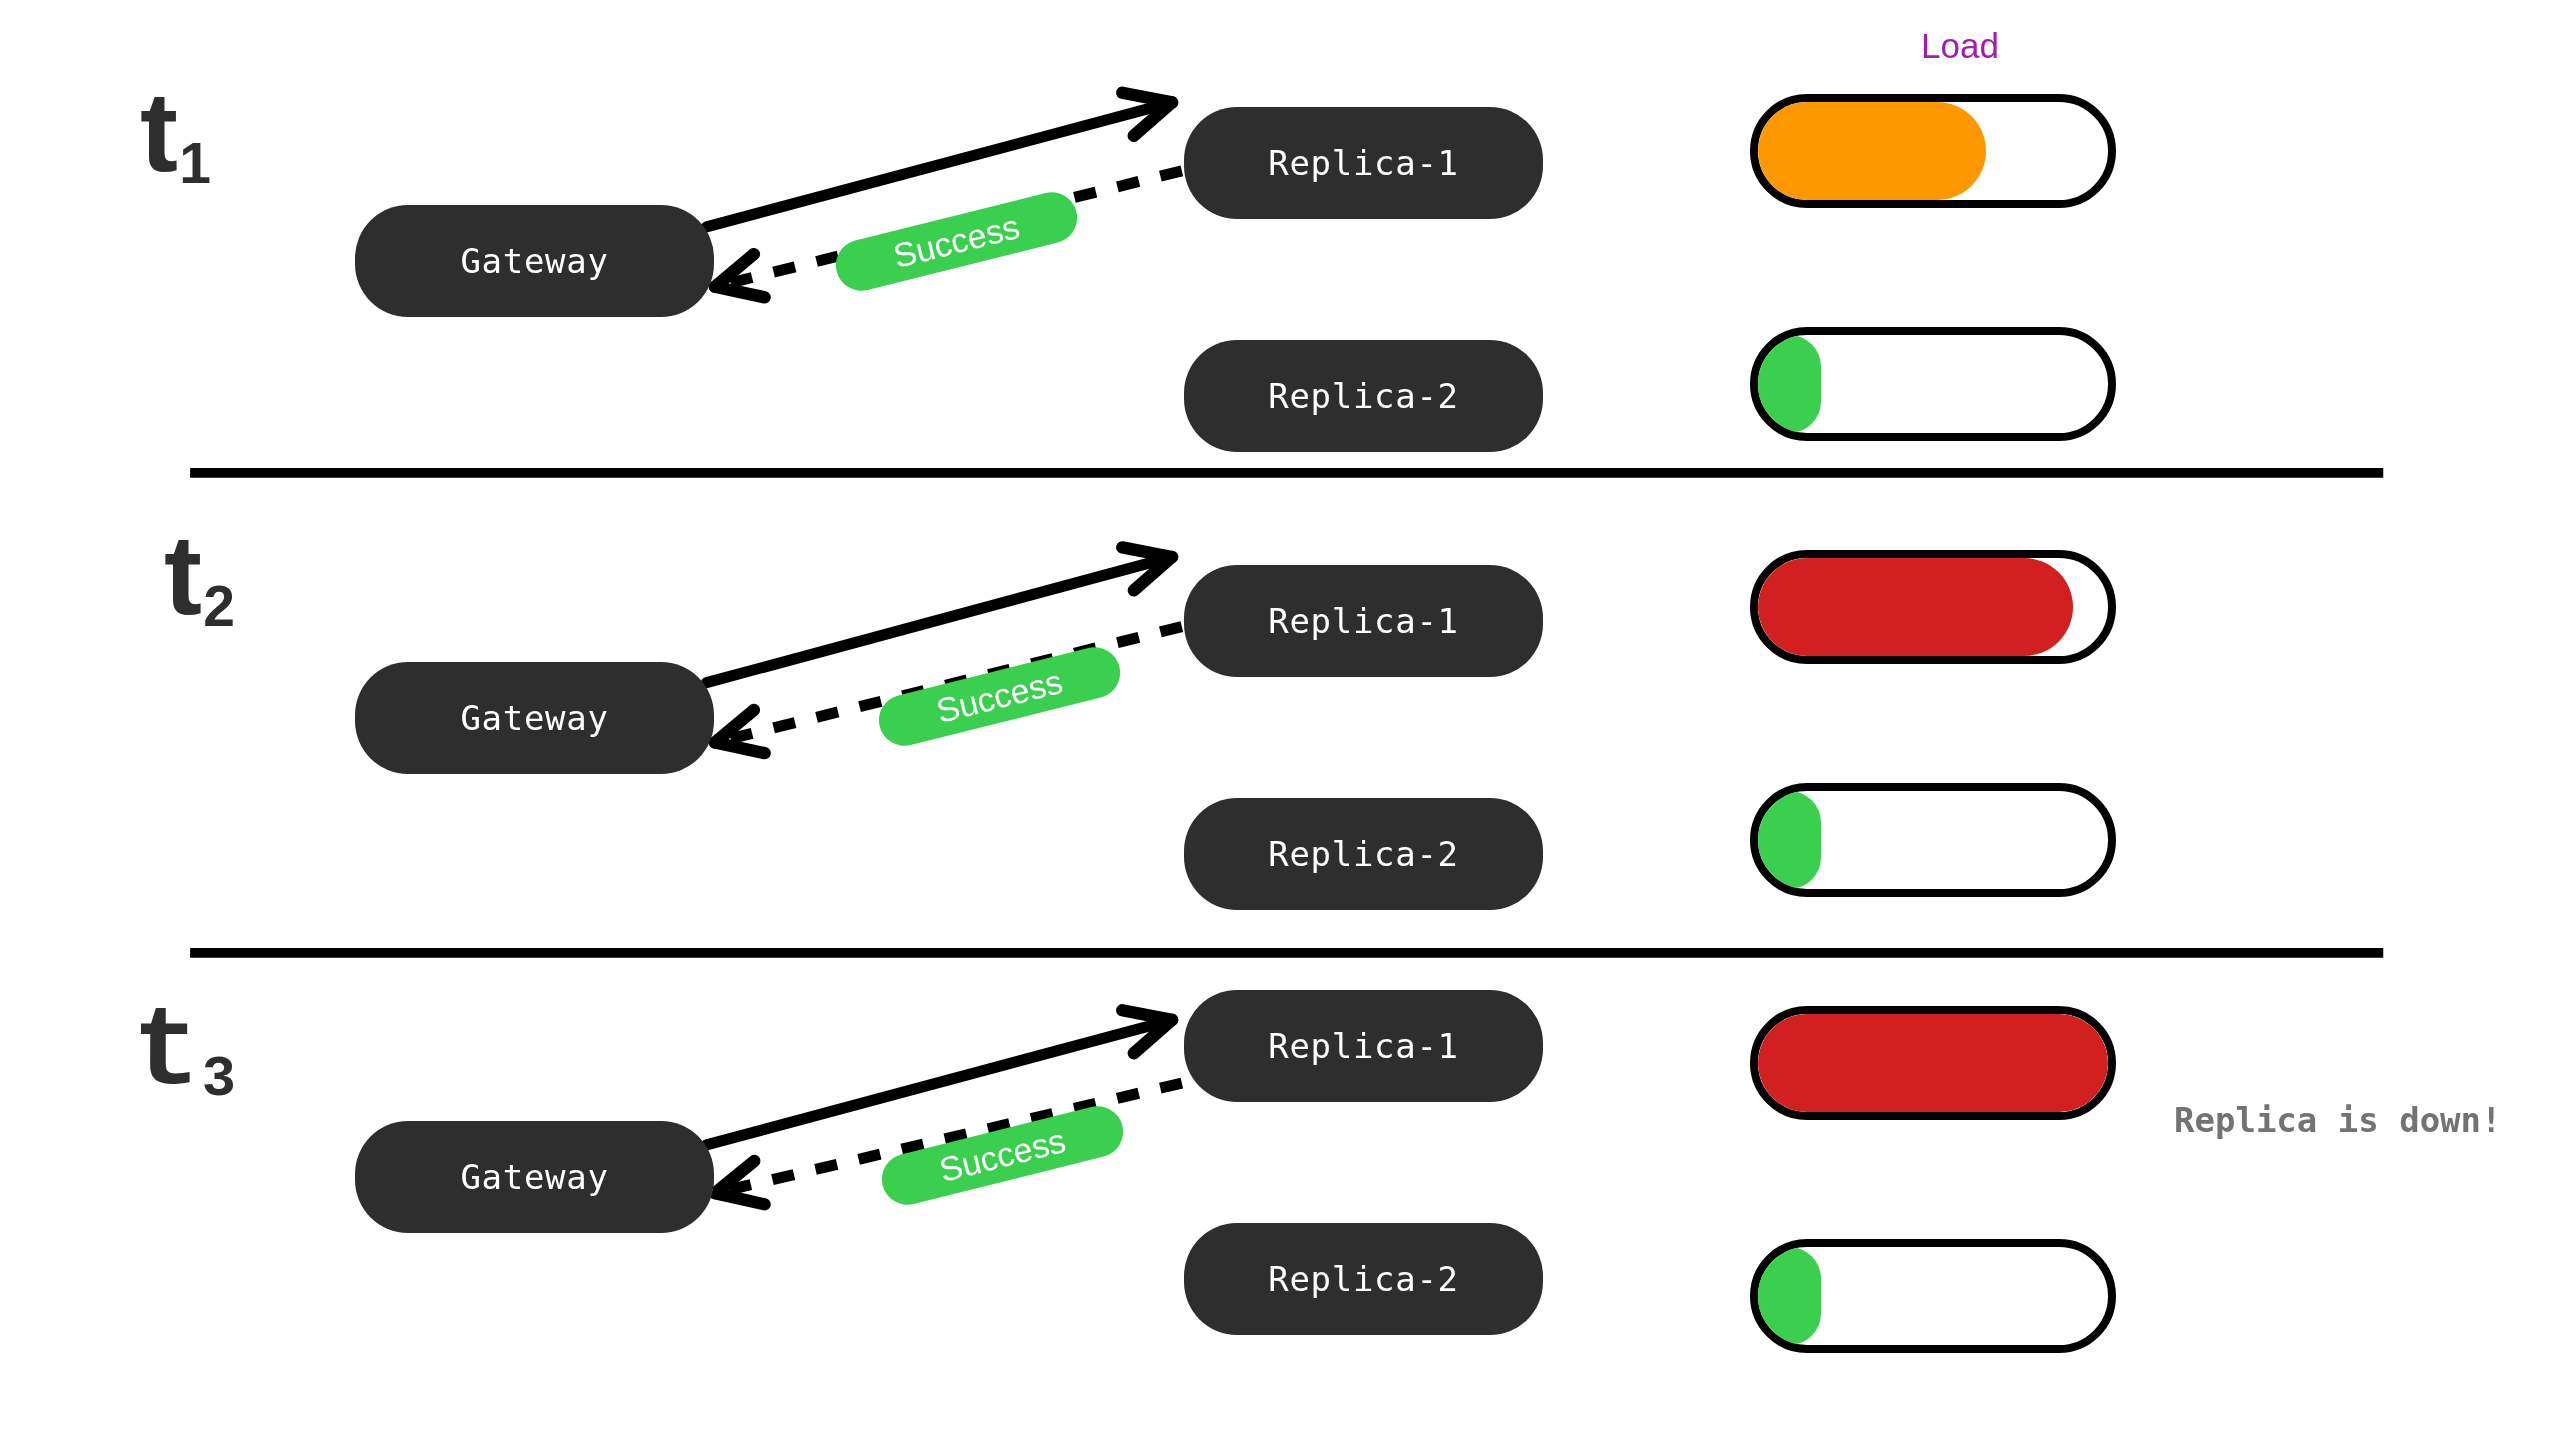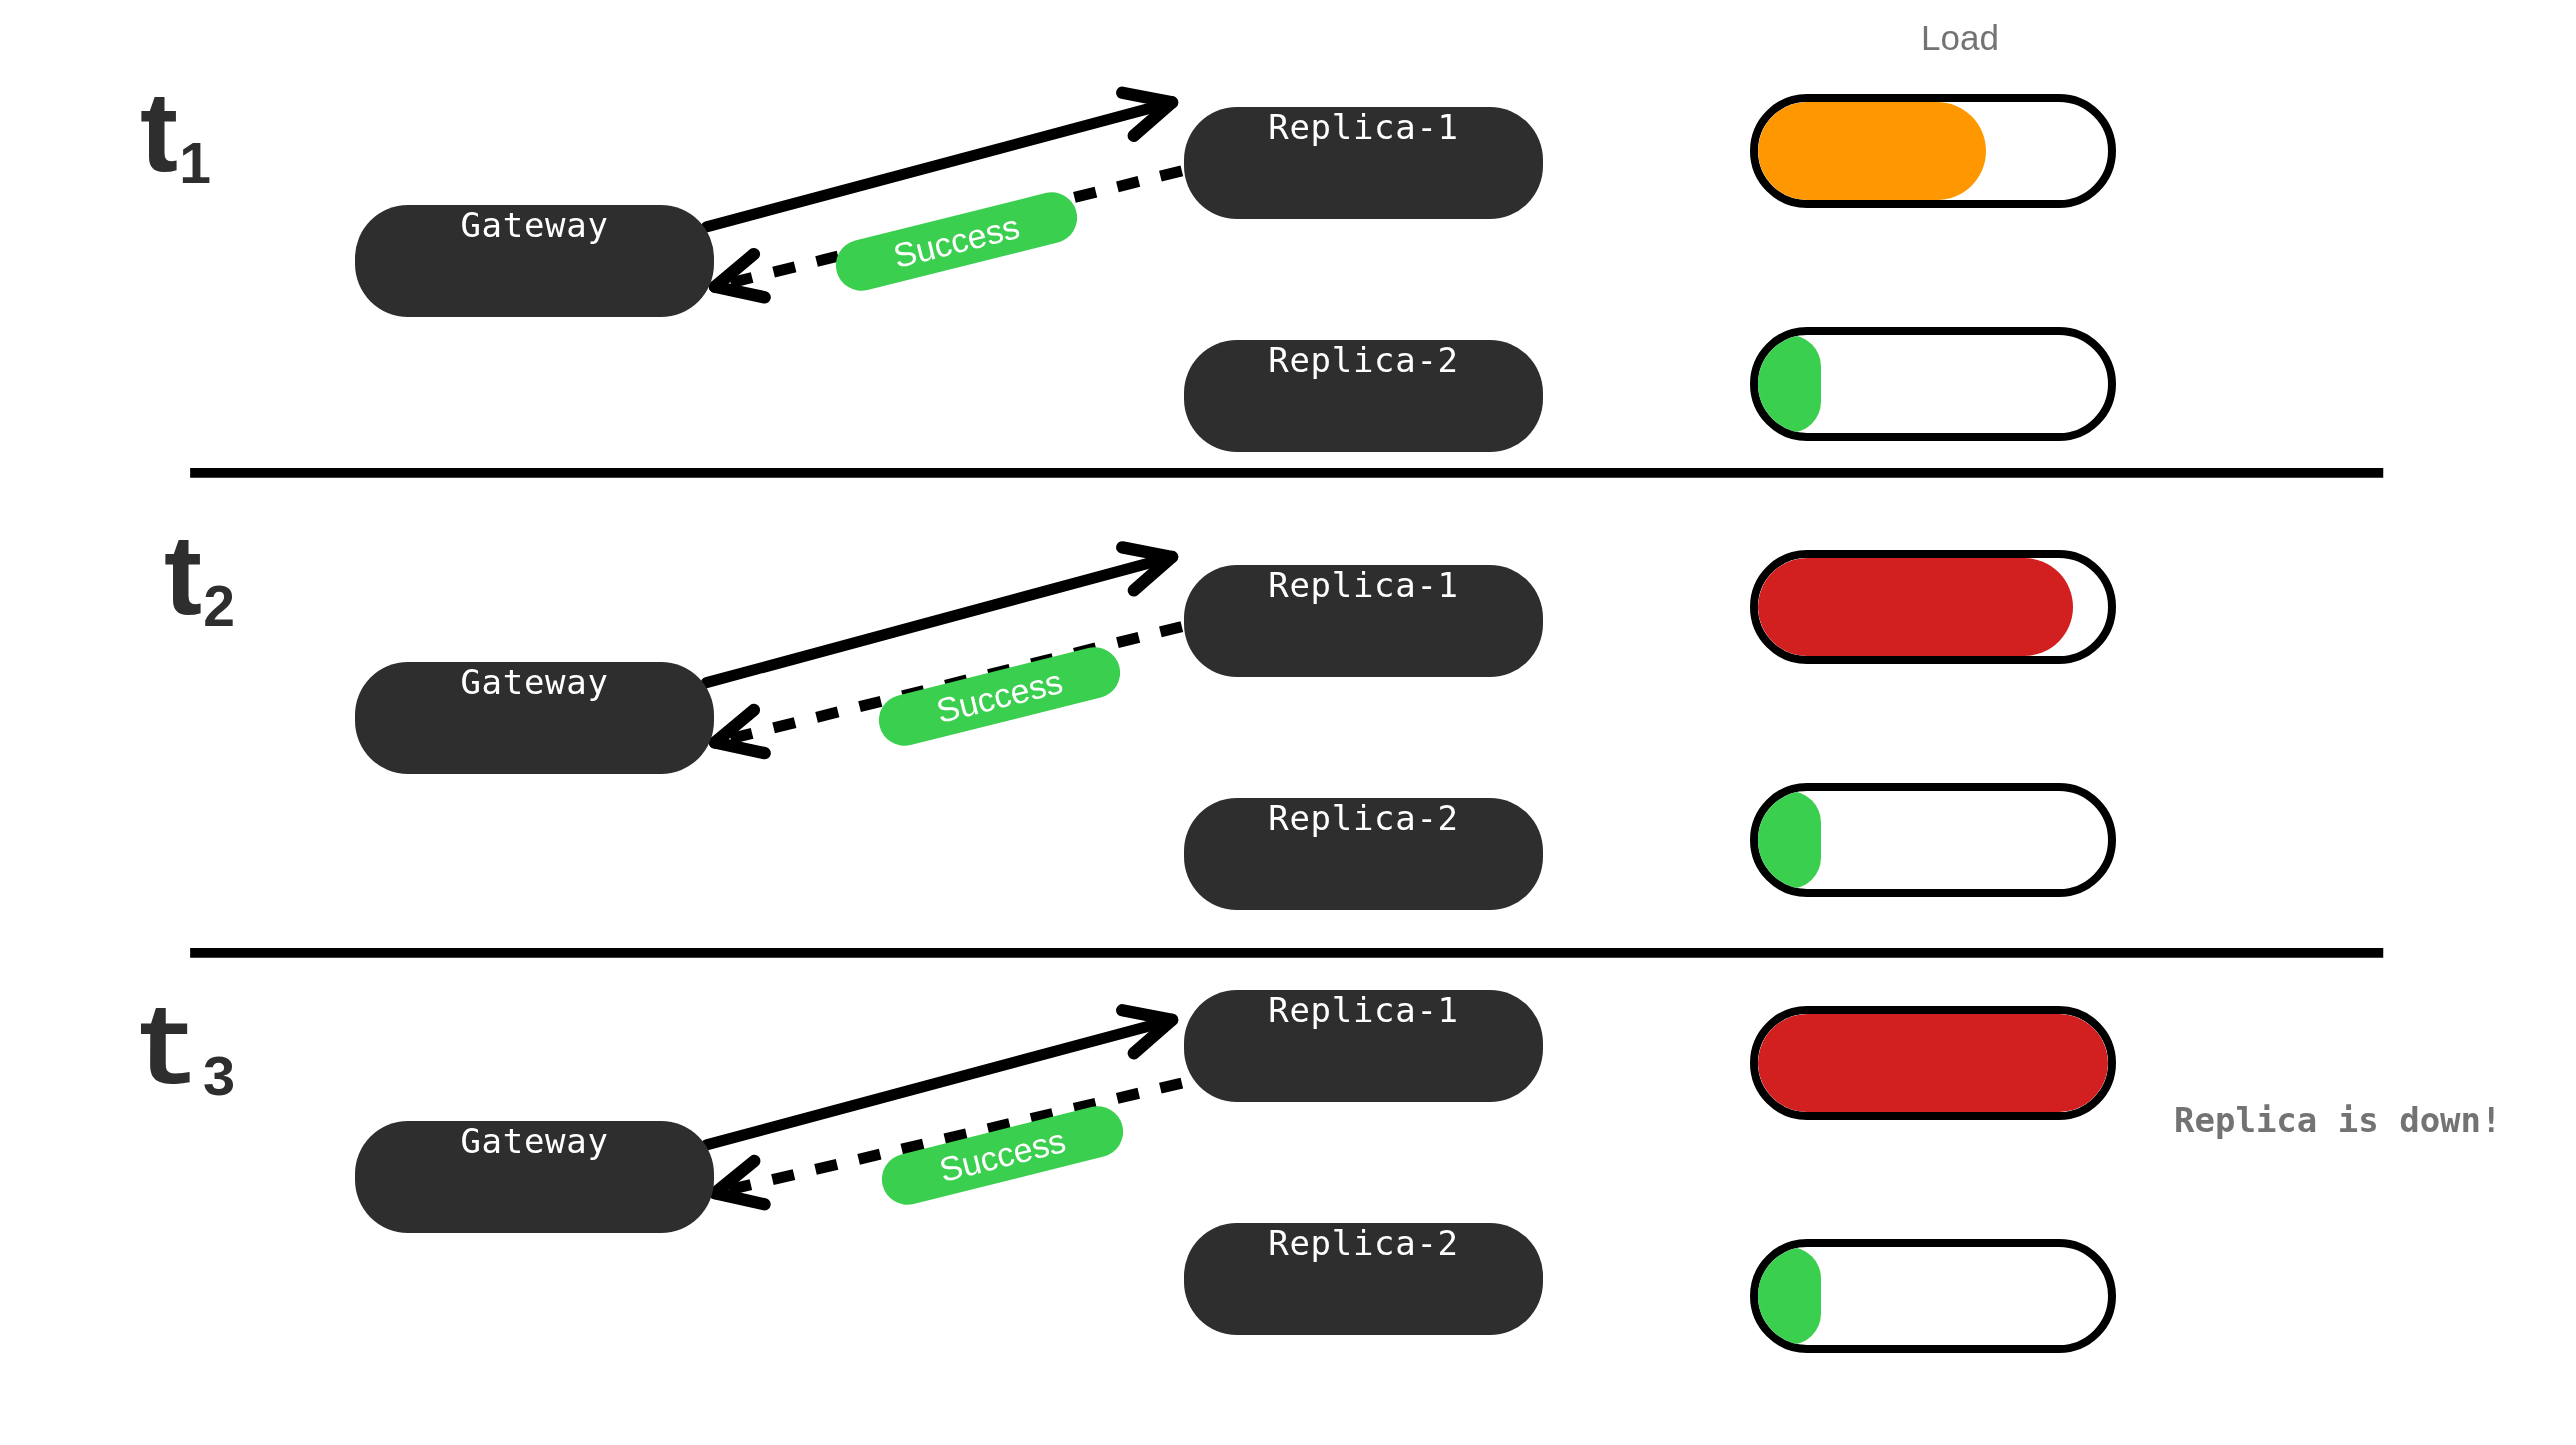--- a/index.html
+++ b/index.html
@@ -39,20 +39,21 @@
     vertical-align: baseline;
     position: relative;
     top: 11.7px;
     left: 2.6px;
   }
   .node-box {
     position: absolute;
     background: #2E2E2E;
     border-radius: 53px;
     display: flex;
+    align-items: center;
     justify-content: center;
     color: #FFFFFF;
     font-family: "DejaVu Sans Mono", "Liberation Mono", monospace;
     font-size: 34px;
     letter-spacing: 0.7px;
     box-sizing: border-box;
   }
   .load-track {
     position: absolute;
     background: #FFFFFF;
@@ -193,17 +194,17 @@
       <div class="edge-badge" style="left: 879px; top: 1130px; width: 247px; height: 51px; background: rgb(59, 207, 79); color: rgb(255, 255, 255); transform: rotate(-14deg);">
         <span>Success</span>
       </div>
       <div class="load-track" style="left: 1750px; top: 1006px; width: 366px; height: 114px;">
         <div class="load-fill" style="width: 100%; background: rgb(210, 32, 32);"></div>
       </div>
       <div class="load-track" style="left: 1750px; top: 1239px; width: 366px; height: 114px;">
         <div class="load-fill" style="width: 18%; background: rgb(59, 207, 79);"></div>
       </div>
       <div class="status-note" style="left: 2174px; top: 1100px; color: #737373;">Replica is down!</div>
-      <div class="load-caption" style="top: 18px; left: 1960px; transform: translateX(-50%); color: #737373;">Load</div>
+      <div class="load-caption" style="top: 26px; left: 1960px; transform: translateX(-50%); color: #a21caf;">Load</div>
     </div>
 
 </div>
 
 
 </body></html>

